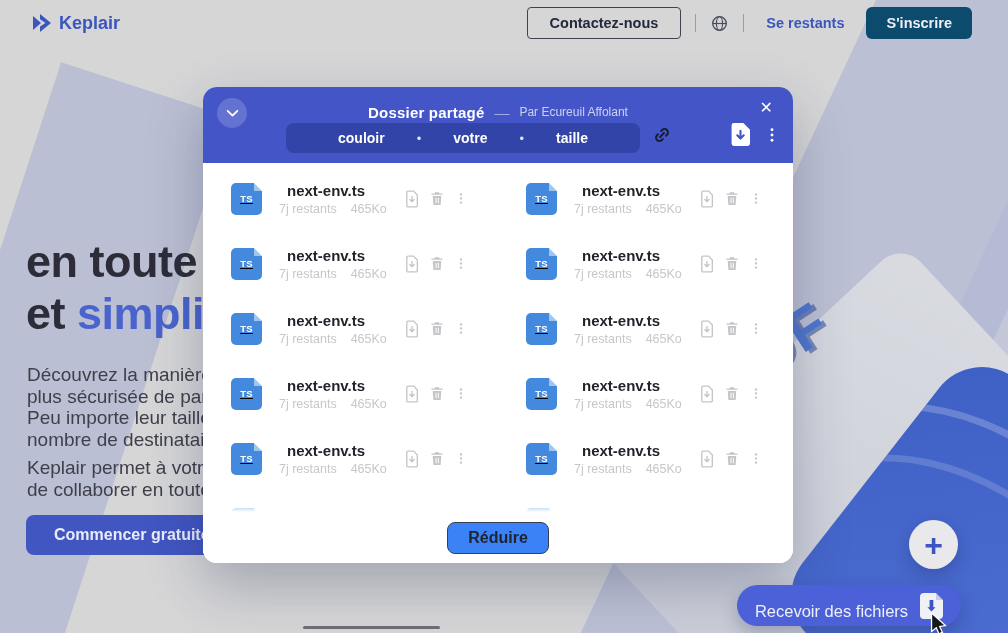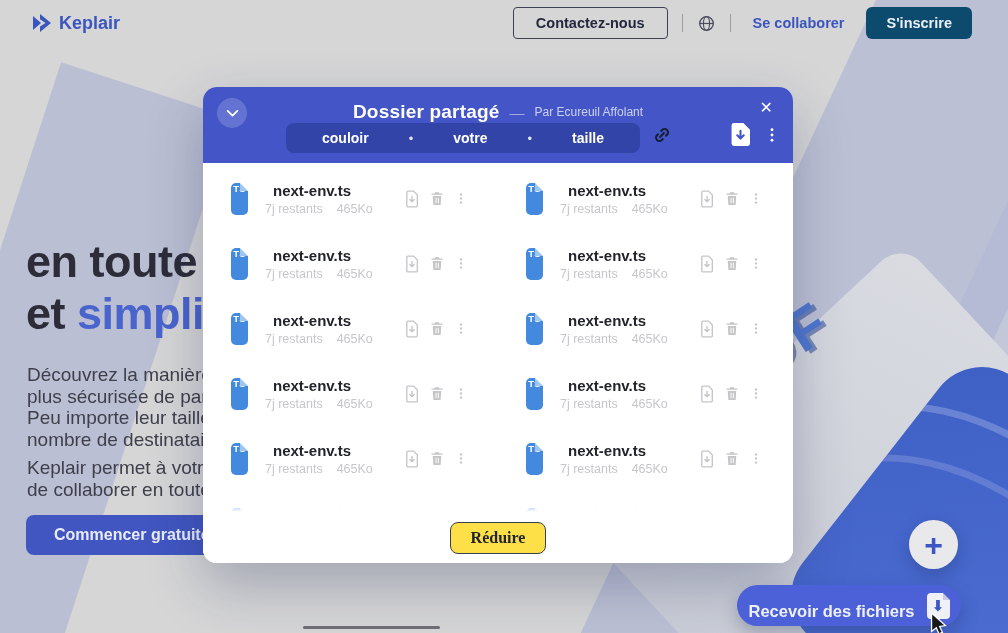--- a/index.html
+++ b/index.html
@@ -36,50 +36,50 @@
   .hero .accent{color:#4a64cd;}
   .hero-par{position:absolute;z-index:5;left:27px;top:364px;font-size:19px;line-height:21.5px;color:#3e3f4a;}
   .hero-par .pline{white-space:nowrap;}
   .hero-par .pgap{margin-top:7px;}
   .cta{position:absolute;z-index:5;left:26px;top:515px;background:#4156c1;color:#e9ecf8;border:none;border-radius:8px;font-size:16px;font-weight:600;padding:11px 28px;white-space:nowrap;cursor:pointer;font-family:inherit;}
 
   
   .modal{position:absolute;z-index:20;left:203px;top:87px;width:590px;height:476px;border-radius:14px;overflow:hidden;background:#fff;box-shadow:0 22px 55px rgba(25,35,80,.28);}
   .modal-header{position:relative;height:76px;background:#4355c7;}
   .mh-top{display:flex;align-items:center;justify-content:center;height:34px;padding-top:8px;gap:10px;}
-  .mh-title{color:#fff;font-size:19px;font-weight:600;letter-spacing:.2px;}
+  .mh-title{color:#fff;font-size:15px;font-weight:600;letter-spacing:.2px;}
   .mh-dash{color:rgba(255,255,255,.5);font-size:15px;}
   .mh-author{color:rgba(255,255,255,.72);font-size:12px;}
   .collapse-circle{position:absolute;left:14px;top:11px;width:30px;height:30px;border-radius:50%;background:rgba(255,255,255,.18);display:flex;align-items:center;justify-content:center;color:#fff;cursor:pointer;}
   .modal-close{position:absolute;right:20px;top:11px;color:#fff;font-size:16px;font-weight:700;cursor:pointer;line-height:20px;}
-  .tag-pill{position:absolute;left:83px;top:36px;width:354px;height:30px;border-radius:8px;background:rgba(18,30,95,.30);display:flex;align-items:center;justify-content:center;gap:40px;cursor:pointer;}
+  .tag-pill{position:absolute;left:83px;top:36px;width:354px;height:30px;border-radius:8px;background:rgba(18,30,95,.30);display:flex;align-items:center;justify-content:center;gap:32px;cursor:pointer;}
   .tag{color:#fff;font-size:14px;font-weight:600;}
   .tag-dot{color:rgba(255,255,255,.85);font-size:13px;}
   .hdr-link{position:absolute;left:448px;top:37px;color:#161d31;cursor:pointer;display:flex;}
   .hdr-doc{position:absolute;left:528px;top:36px;cursor:pointer;display:flex;}
   .hdr-kebab{position:absolute;left:560px;top:37px;color:#fff;cursor:pointer;display:flex;}
 
   .file-grid{position:absolute;left:0;right:0;top:76px;bottom:0;display:grid;grid-template-columns:1fr 1fr;grid-auto-rows:65px;padding-top:3px;background:#fff;}
   .file-item{display:flex;align-items:center;padding:0 30px 0 28px;box-sizing:border-box;}
-  .file-badge{position:relative;width:17px;height:32px;background:#4389dd;border-radius:5px;display:flex;justify-content:center;flex:none;}
+  .file-badge{position:relative;width:31px;height:32px;background:#4389dd;border-radius:5px;display:flex;align-items:center;justify-content:center;flex:none;text-decoration:underline;}
   .file-badge::before{content:"";position:absolute;top:0;right:0;width:0;height:0;border-top:8px solid #fff;border-left:8px solid #9fc6ef;}
   .file-badge-label{color:#fff;font-size:9.5px;font-weight:700;letter-spacing:.3px;}
   .file-info{margin-left:17px;min-width:0;}
   .file-name{font-size:15px;font-weight:700;color:#23242b;margin-left:8px;}
   .file-meta{margin-top:3px;font-size:12.5px;color:#c7c7cb;display:flex;gap:14px;}
   .file-actions{margin-left:auto;display:flex;align-items:center;gap:9px;color:#c5c5c9;}
   .act{display:flex;cursor:pointer;}
   .modal-footer{position:absolute;left:0;right:0;bottom:0;height:51px;background:#fff;display:flex;align-items:center;justify-content:center;}
   .modal-footer::before{content:"";position:absolute;left:0;right:0;top:-14px;height:14px;background:linear-gradient(to bottom,rgba(255,255,255,0),#fff);}
-  .btn-reduce{background:#fde047;border:1.6px solid #3a3f4f;border-radius:8px;color:#20242f;font-size:16px;font-weight:600;padding:6px 20px;cursor:pointer;font-family:Liberation Serif, serif;}
+  .btn-reduce{background:#3b82f6;border:1.6px solid #3a3f4f;border-radius:8px;color:#20242f;font-size:16px;font-weight:600;padding:6px 20px;cursor:pointer;font-family:Liberation Sans, sans-serif;}
 
   
   .fab{position:absolute;z-index:25;left:909px;top:520px;width:49px;height:49px;border-radius:50%;background:#e9e9ec;color:#3d56c3;display:flex;align-items:center;justify-content:center;font-size:32px;font-weight:600;cursor:pointer;box-shadow:0 6px 16px rgba(20,30,70,.25);line-height:1;}
   .receive-pill{position:absolute;z-index:25;left:737px;top:585px;width:224px;height:41px;border-radius:21px;background:#4c60d8;display:flex;align-items:center;justify-content:center;gap:12px;cursor:pointer;box-shadow:0 8px 18px rgba(20,30,70,.25);}
-  .receive-label{color:#eef0f8;font-size:16.5px;font-weight:700;margin-top:11px;}
+  .receive-label{color:#eef0f8;font-size:16.5px;font-weight:400;margin-top:11px;}
   .receive-icon{width:23px;height:26px;background:#f0f1f6;border-radius:4px;position:relative;display:flex;align-items:center;justify-content:center;}
   .receive-icon::before{content:"";position:absolute;top:0;right:0;border-top:7px solid #4c60d8;border-left:7px solid #c6cbe2;}
   .receive-arrow{color:#3d56c3;font-size:15px;font-weight:700;line-height:1;}
   .cursor{position:absolute;z-index:30;left:930px;top:613px;}
   .bottom-line{position:absolute;z-index:4;left:303px;top:626px;width:137px;height:3px;background:#6e6e73;border-radius:2px;}
 </style>
 </head>
 <body>
 
 <div id="app">
@@ -107,21 +107,21 @@
       <button class="btn-outline">Contactez-nous</button>
       <div class="nav-divider"></div>
       <span class="globe">
         <svg width="19" height="19" viewBox="0 0 24 24">
           <circle cx="12" cy="12" r="8.6" fill="none" stroke="currentColor" stroke-width="1.7"></circle>
           <ellipse cx="12" cy="12" rx="3.9" ry="8.6" fill="none" stroke="currentColor" stroke-width="1.5"></ellipse>
           <path d="M3.6 12h16.8" stroke="currentColor" stroke-width="1.5"></path>
         </svg>
       </span>
       <div class="nav-divider"></div>
-      <span class="link-login">Se collaborer</span>
+      <span class="link-login">Se restants</span>
       <button class="btn-primary">S'inscrire</button>
     </div>
   </div>
 
   <div class="hero">
     <h1>
       <br>
       <span>en toute sécurité</span><br>
       <span>et </span><span class="accent">simplicité</span>
     </h1>

